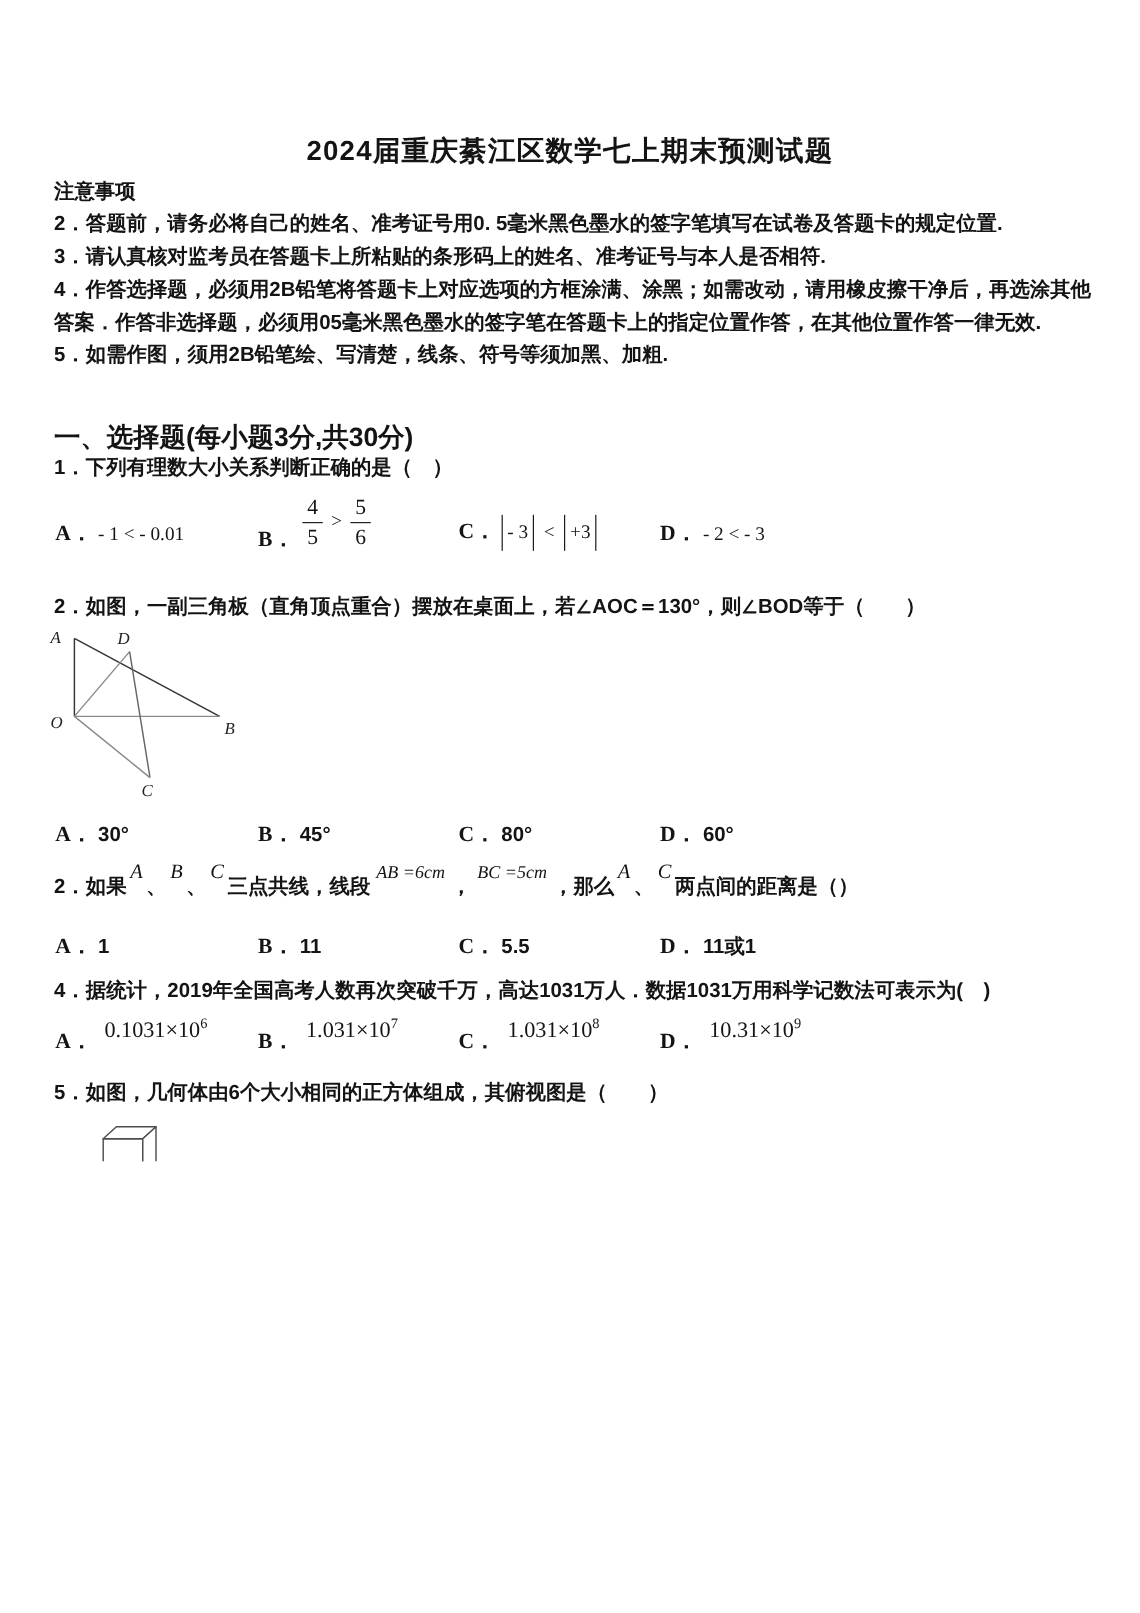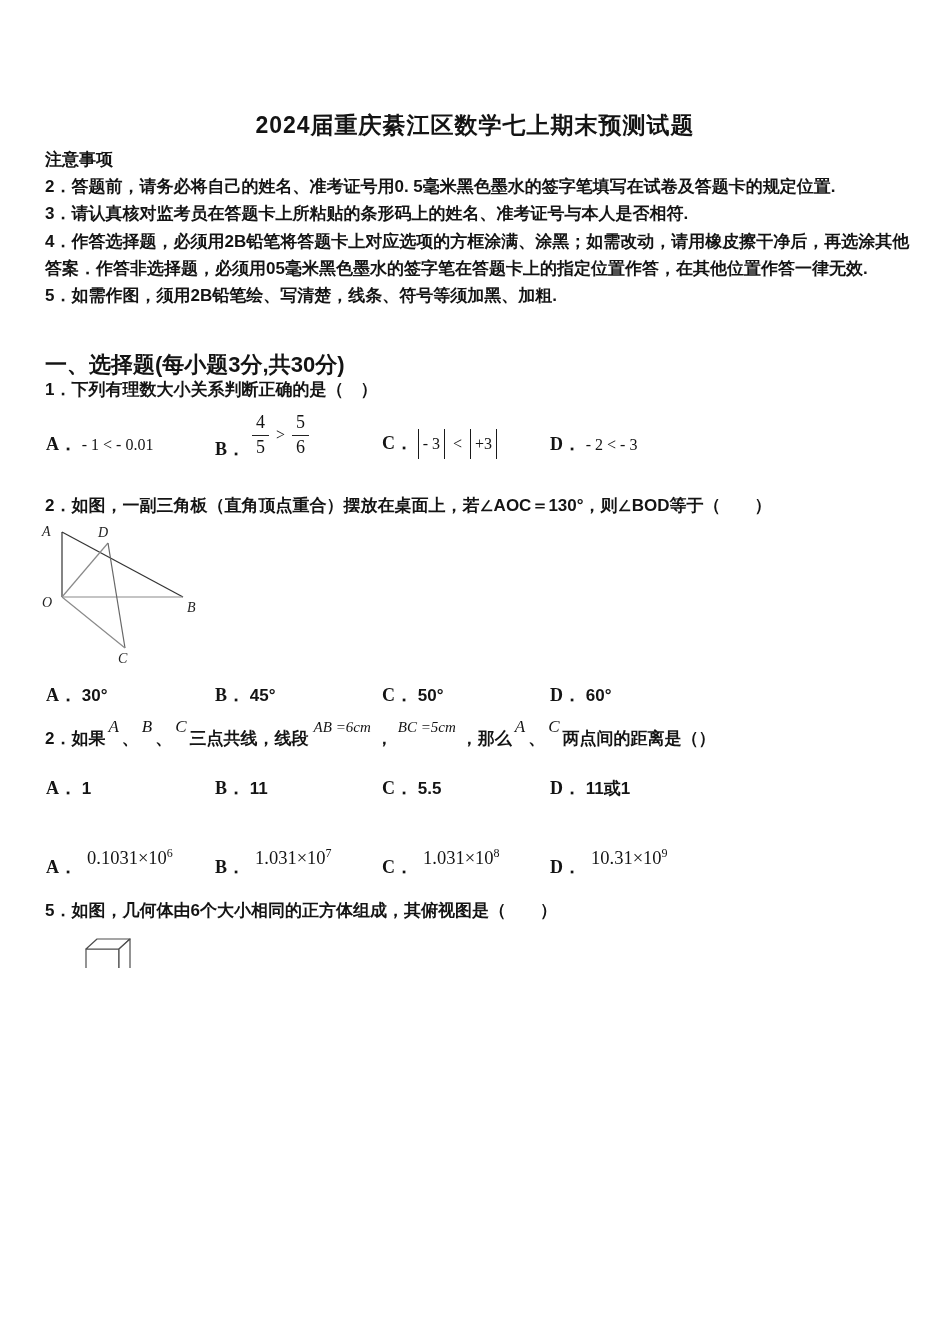--- a/index.html
+++ b/index.html
@@ -113,21 +113,21 @@
   <div class="opt" style="left:46px;top:683px">
     <b class="olabel">A．</b>
     <span>30°</span>
   </div>
   <div class="opt" style="left:215px;top:683px">
     <b class="olabel">B．</b>
     <span>45°</span>
   </div>
   <div class="opt" style="left:382px;top:683px">
     <b class="olabel">C．</b>
-    <span>50°</span>
+    <span>80°</span>
   </div>
   <div class="opt" style="left:550px;top:683px">
     <b class="olabel">D．</b>
     <span>60°</span>
   </div>
 
   <div class="stem" style="top:716px;line-height:46px">
     <span>2．如果</span><span class="supmath">A</span><span>、</span><span class="supmath">B</span><span>、</span><span class="supmath">C</span><span>三点共线，线段</span><span class="supmath supmath-big">AB =6cm</span><span>，</span><span class="supmath supmath-big">BC =5cm</span><span>，那么</span><span class="supmath">A</span><span>、</span><span class="supmath">C</span><span>两点间的距离是（）</span>
   </div>
 
@@ -141,20 +141,21 @@
   </div>
   <div class="opt" style="left:382px;top:776px">
     <b class="olabel">C．</b>
     <span>5.5</span>
   </div>
   <div class="opt" style="left:550px;top:776px">
     <b class="olabel">D．</b>
     <span>11或1</span>
   </div>
 
+  <div class="stem" style="top:814px">4．据统计，2019年全国高考人数再次突破千万，高达1031万人．数据1031万用科学记数法可表示为(　)</div>
 
   <div class="opt" style="left:46px;top:846px">
     <b class="olabel olabel-sci">A．</b><span class="sci"><span>0.1031×10</span><sup>6</sup></span>
   </div>
   <div class="opt" style="left:215px;top:846px">
     <b class="olabel olabel-sci">B．</b><span class="sci"><span>1.031×10</span><sup>7</sup></span>
   </div>
   <div class="opt" style="left:382px;top:846px">
     <b class="olabel olabel-sci">C．</b><span class="sci"><span>1.031×10</span><sup>8</sup></span>
   </div>

